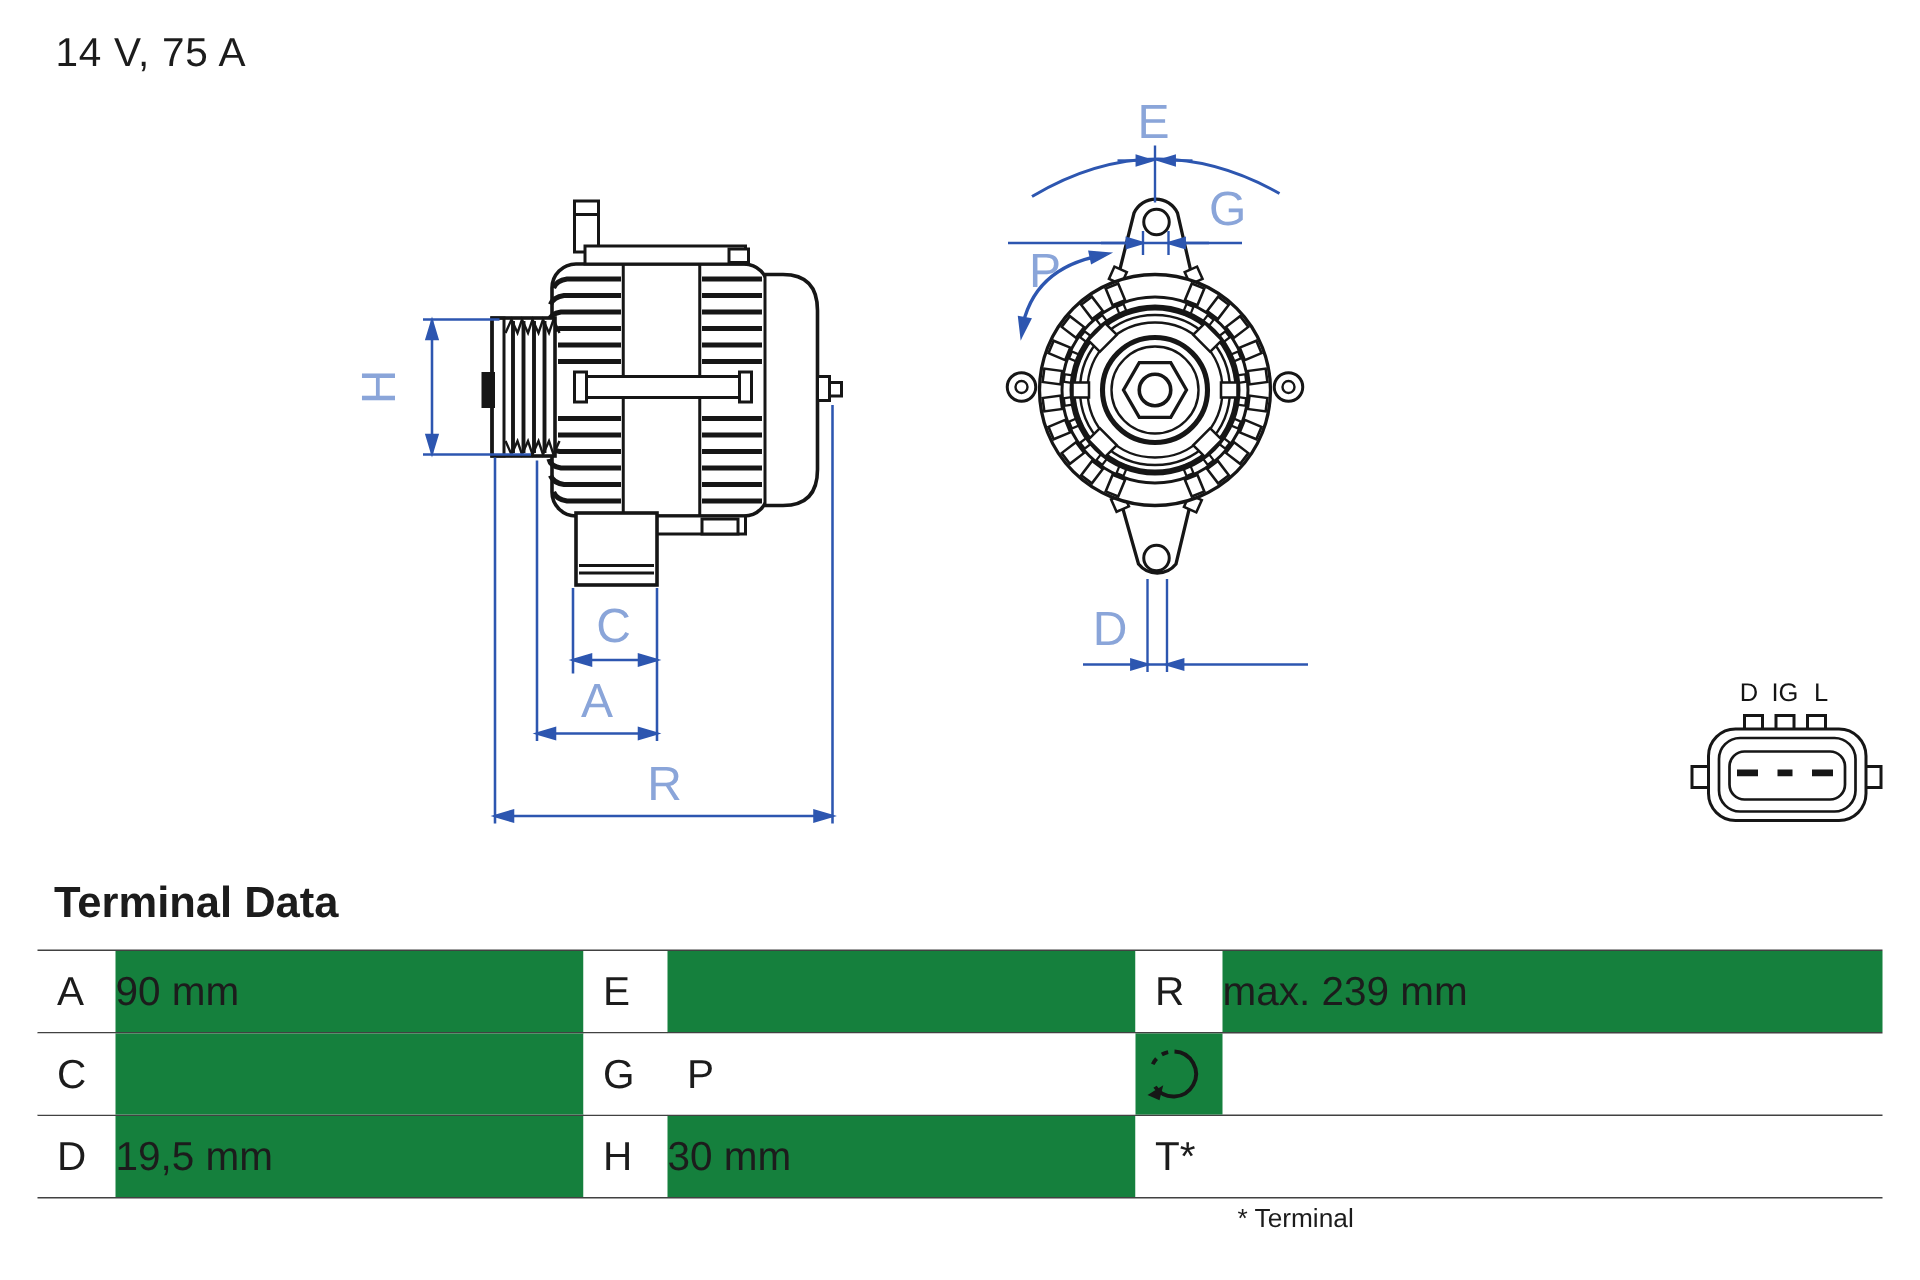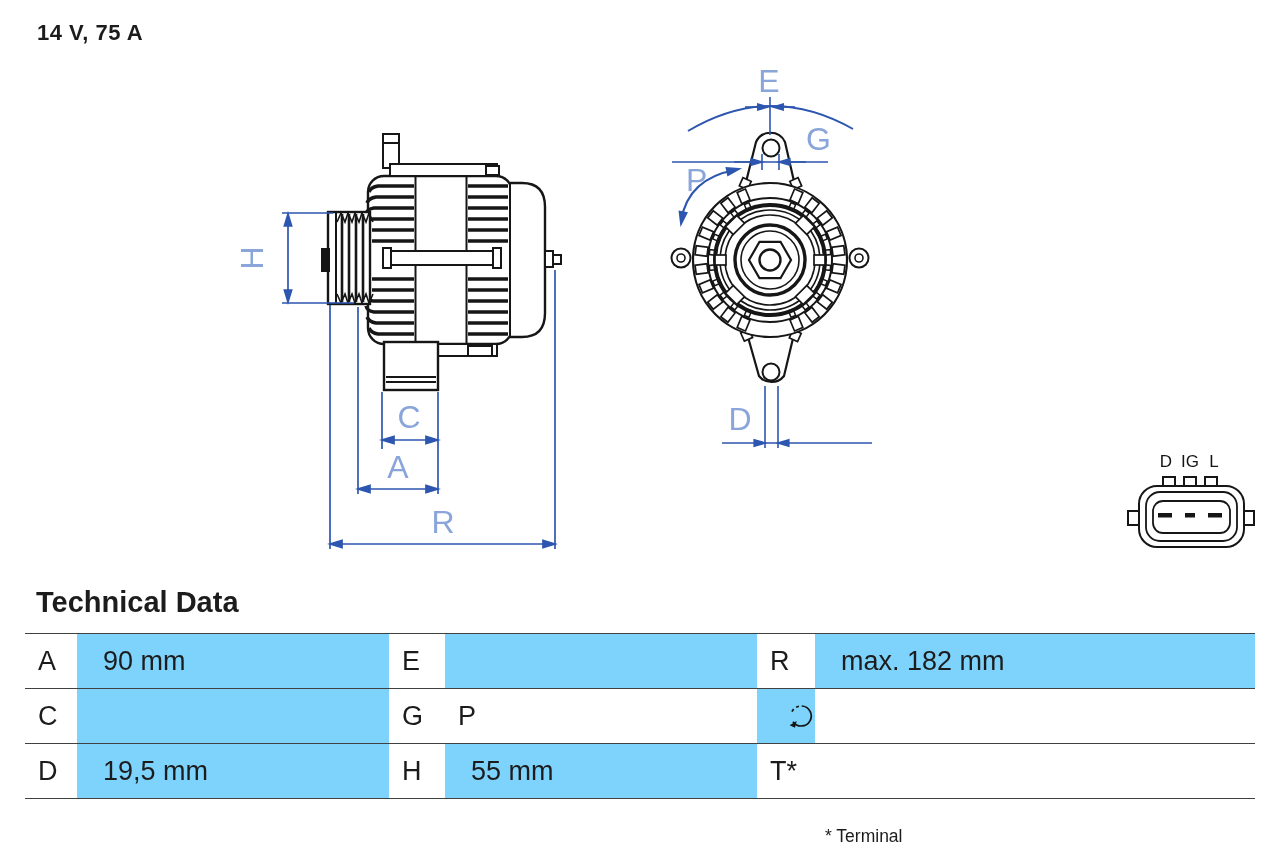--- a/index.html
+++ b/index.html
@@ -1,28 +1,28 @@
 <!DOCTYPE html>
 <html><head>
 <meta charset="utf-8">
 <style>
   html,body{margin:0;padding:0;background:#fff;}
   #stage{position:relative;width:1280px;height:853px;background:#ffffff;overflow:hidden;
          font-family:"Liberation Sans", sans-serif;color:#1c1c1c;}
-  .title{position:absolute;left:37px;top:20px;font-size:22px;font-weight:700;letter-spacing:.5px;}
+  .title{position:absolute;left:37px;top:20px;font-size:27px;font-weight:400;letter-spacing:.5px;}
   #drawing{position:absolute;left:0;top:0;}
   .td-heading{position:absolute;left:36px;top:586px;font-size:29px;font-weight:bold;}
   .tbl{position:absolute;left:25px;top:633px;width:1230px;}
   .row{display:grid;grid-template-columns:52px 312px 56px 312px 58px 440px;
        height:54px;border-top:1.6px solid #414141;}
   .row:last-child{border-bottom:1.6px solid #414141;}
   .cell{display:flex;align-items:center;font-size:27px;}
   .lab{background:#fff;padding-left:13px;}
-  .val{background:#7dd3fc;padding-left:26px;}
-  .footnote{position:absolute;left:825px;top:802px;font-size:17.5px;margin-top:24px;}
+  .val{background:#15803d;padding-left:0;}
+  .footnote{position:absolute;left:825px;top:802px;font-size:17.5px;}
   svg text{font-family:"Liberation Sans", sans-serif;}
   .dimtxt{fill:#8aa5d9;font-size:32px;}
   .pintxt{fill:#141414;font-size:17px;}
 </style>
 </head>
 <body>
 
 <div id="stage">
 
   <svg id="drawing" width="1280" height="580" viewBox="0 0 1280 580">
@@ -227,47 +227,47 @@
       <rect x="1185" y="513" width="10" height="4.5" fill="#161616" stroke="none"></rect>
       <rect x="1208" y="513" width="14" height="4.5" fill="#161616" stroke="none"></rect>
     </g>
     <text class="pintxt" text-anchor="middle" x="1166" y="467">D</text>
     <text class="pintxt" text-anchor="middle" x="1190" y="467">IG</text>
     <text class="pintxt" text-anchor="middle" x="1214" y="467">L</text>
   </svg>
 
   <div class="title">14 V, 75 A</div>
 
-  <div class="td-heading">Technical Data</div>
+  <div class="td-heading">Terminal Data</div>
 
   <div class="tbl">
     <div class="row">
       <div class="cell lab">A</div>
       <div class="cell val">90 mm</div>
       <div class="cell lab">E</div>
       <div class="cell val"></div>
       <div class="cell lab">R</div>
-      <div class="cell val">max. 182 mm</div>
+      <div class="cell val">max. 239 mm</div>
     </div>
     <div class="row">
       <div class="cell lab">C</div>
       <div class="cell val"></div>
       <div class="cell lab">G</div>
       <div class="cell lab">P</div>
       <div class="cell val">
         <svg width="42" height="42" viewBox="-21 -21 42 42" style="margin-left:4px;">
           <path d="M1,-15 A15 15 0 1 1 -12,8.5" fill="none" stroke="#161616" stroke-width="2.6"></path>
           <path d="M-13.5,-6.5 A15 15 0 0 1 -1.5,-14.9" fill="none" stroke="#161616" stroke-width="2.6" stroke-dasharray="4.5 4.5"></path>
           <polygon points="-17,14 -6.5,7.5 -9,17.5" fill="#161616"></polygon>
         </svg>
       </div>
     </div>
     <div class="row">
       <div class="cell lab">D</div>
       <div class="cell val">19,5 mm</div>
       <div class="cell lab">H</div>
-      <div class="cell val">55 mm</div>
+      <div class="cell val">30 mm</div>
       <div class="cell lab">T*</div>
     </div>
   </div>
 
   <div class="footnote">* Terminal</div>
 </div>
 
 </body></html>

